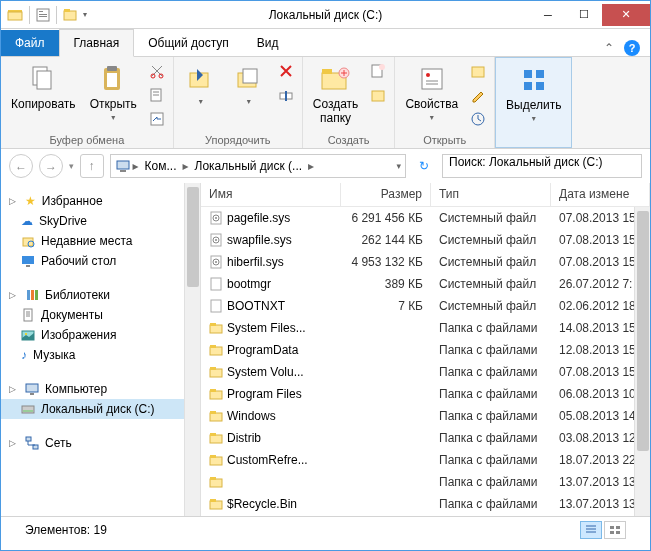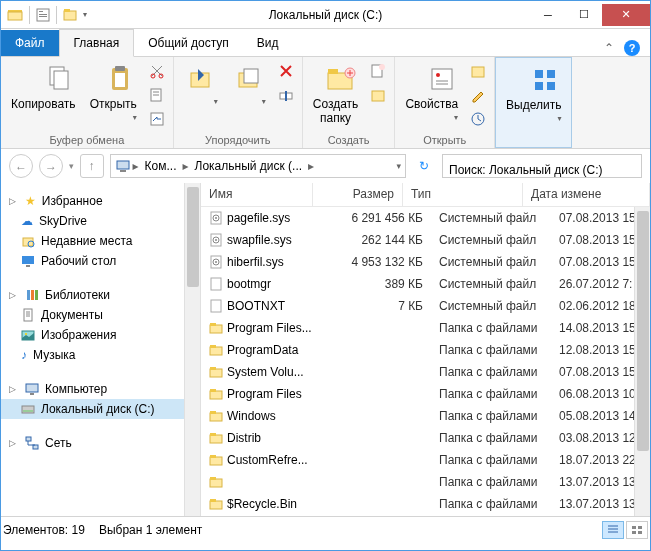--- a/index.html
+++ b/index.html
@@ -13,59 +13,59 @@
 .wc.close{background:#c75050;color:#fff;width:48px}
 .ribbon-tabs{height:28px;display:flex;align-items:flex-end;background:#fff;border-bottom:1px solid #d4d4d4}
 .rtab{padding:6px 14px;display:flex;align-items:center;cursor:pointer}
 .rtab.file{background:#1979ca;color:#fff}
 .rtab.active{background:#f5f5f5;border:1px solid #d4d4d4;border-bottom:1px solid #f5f5f5;margin-bottom:-1px}
 .ribbon-ctrl{margin-left:auto;display:flex;align-items:center;gap:10px;padding-right:10px}
 .help-icon{width:16px;height:16px;border-radius:50%;background:#1a8cff;color:#fff;display:flex;align-items:center;justify-content:center;font-size:11px;font-weight:bold}
 .ribbon{height:92px;background:#f5f5f5;display:flex;border-bottom:1px solid #d4d4d4}
 .rgroup{display:flex;flex-direction:column;padding:4px 6px 2px;border-right:1px solid #e0e0e0}
 .rgroup-row{display:flex;flex:1;gap:6px;align-items:flex-start}
-.rbtn{display:flex;flex-direction:column;align-items:flex-end;gap:2px;padding:2px 4px;cursor:pointer;min-width:42px}
+.rbtn{display:flex;flex-direction:column;align-items:center;gap:2px;padding:2px 4px;cursor:pointer;min-width:42px}
 .rbtn .ic{width:32px;height:32px;display:flex;align-items:center;justify-content:center}
 .rbtn-sm{width:20px;height:20px;display:flex;align-items:center;justify-content:center;cursor:pointer}
 .rbtn-col{display:flex;flex-direction:column;gap:4px;justify-content:center}
 .rgroup-label{text-align:center;color:#666;font-size:11px;padding-top:2px}
 .navbar{height:34px;display:flex;align-items:center;gap:6px;padding:4px 8px;background:#fff}
 .navarrow{width:24px;height:24px;border-radius:50%;border:1px solid #ccc;display:flex;align-items:center;justify-content:center;color:#888;cursor:pointer}
 .breadcrumb{flex:1;height:24px;border:1px solid #ccc;display:flex;align-items:center;padding:0 4px;gap:2px}
 .bc-seg{display:flex;align-items:center;gap:2px;padding:0 4px;cursor:pointer}
 .bc-sep{color:#666}
 .refresh{width:24px;height:24px;display:flex;align-items:center;justify-content:center;cursor:pointer;color:#1a8cff}
-.searchbox{width:200px;height:24px;border:1px solid #ccc;display:flex;align-items:flex-end;padding:0 6px;color:#888}
+.searchbox{width:200px;height:24px;border:1px solid #ccc;display:flex;align-items:flex-start;padding:0 6px;color:#888}
 .content{display:flex;height:333px}
 .sidebar{width:200px;border-right:1px solid #e0e0e0;overflow-y:auto;padding:8px 0;position:relative}
 .sbgroup{margin-bottom:14px}
 .sbitem{display:flex;align-items:center;gap:6px;padding:3px 8px 3px 20px;cursor:pointer}
 .sbitem.head{padding-left:8px}
 .sbitem.head .tri{color:#666;font-size:9px;width:10px}
 .sbitem.sel{background:#cde6f7}
 .sbscroll{position:absolute;right:0;top:0;width:16px;height:100%;background:#f0f0f0;border-left:1px solid #e0e0e0}
 .sbthumb{position:absolute;left:2px;top:4px;width:12px;height:100px;background:#c8c8c8;border-radius:2px}
 .filelist{flex:1;display:flex;flex-direction:column;position:relative}
 .colheaders{display:flex;height:24px;border-bottom:1px solid #e8e8e8}
 .ch{padding:4px 8px;border-right:1px solid #e8e8e8;color:#444}
-.ch.name{width:112px}
+.ch.name{width:140px}
 .ch.size{width:90px;text-align:right}
 .ch.type{width:120px}
 .ch.date{flex:1}
 .rows{overflow-y:auto;flex:1}
 .frow{display:flex;height:22px;align-items:center;cursor:pointer}
 .fc{padding:2px 8px;white-space:nowrap;overflow:hidden;text-overflow:ellipsis}
 .fc.name{width:140px;display:flex;align-items:center;gap:4px}
 .fc.size{width:90px;text-align:right;color:#333}
 .fc.type{width:120px;color:#333}
 .fc.date{flex:1;color:#333}
 .blur{filter:blur(2px)}
 .flscroll{position:absolute;right:0;top:24px;width:16px;bottom:0;background:#f0f0f0;border-left:1px solid #e0e0e0}
 .flthumb{position:absolute;left:2px;top:4px;width:12px;height:240px;background:#c8c8c8;border-radius:2px}
-.statusbar{height:26px;border-top:1px solid #d4d4d4;display:flex;align-items:center;padding:0 2px;gap:14px;font-size:11px;color:#444}
+.statusbar{height:26px;border-top:1px solid #d4d4d4;display:flex;align-items:center;padding:0 24px;gap:14px;font-size:11px;color:#444}
 .statusbar .views{margin-left:auto;display:flex;gap:2px}
 .viewbtn{width:22px;height:18px;border:1px solid #ccc;display:flex;align-items:center;justify-content:center;cursor:pointer}
 .viewbtn.active{background:#cde8ff;border-color:#7bb9e8}
 svg{display:block}
 </style>
 </head>
 <body>
 
 <div class="titlebar">
   <div class="titlebar-icons">
@@ -493,21 +493,21 @@
           <div class="fc date">02.06.2012 18</div>
         </div>
         <div class="frow">
           <div class="fc name">
             <span>
               <svg width="14" height="14">
                 <rect x="1" y="4" width="12" height="8" fill="#ffe9a3" stroke="#d9b443"></rect>
                 <rect x="1" y="2" width="6" height="3" fill="#f0c846"></rect>
               </svg>
             </span>
-            <span>Program Files...</span>
+            <span>System Files...</span>
           </div>
           <div class="fc size"></div>
           <div class="fc type">Папка с файлами</div>
           <div class="fc date">14.08.2013 15</div>
         </div>
         <div class="frow">
           <div class="fc name">
             <span>
               <svg width="14" height="14">
                 <rect x="1" y="4" width="12" height="8" fill="#ffe9a3" stroke="#d9b443"></rect>
@@ -620,21 +620,20 @@
         </div>
       </div>
     <div class="flscroll">
         <div class="flthumb"></div>
       </div>
   </div>
 </div>
 
 <div class="statusbar">
   <span><span>Элементов:</span> <span>19</span></span>
-  <span>Выбран 1 элемент</span>
   <div class="views">
     <div class="viewbtn active">
         <svg width="12" height="10">
           <path d="M1 1h10M1 4h10M1 7h10" stroke="#36a"></path>
         </svg>
       </div>
     <div class="viewbtn">
         <svg width="12" height="10">
           <rect x="1" y="1" width="4" height="3" fill="#888"></rect>
           <rect x="7" y="1" width="4" height="3" fill="#888"></rect>

